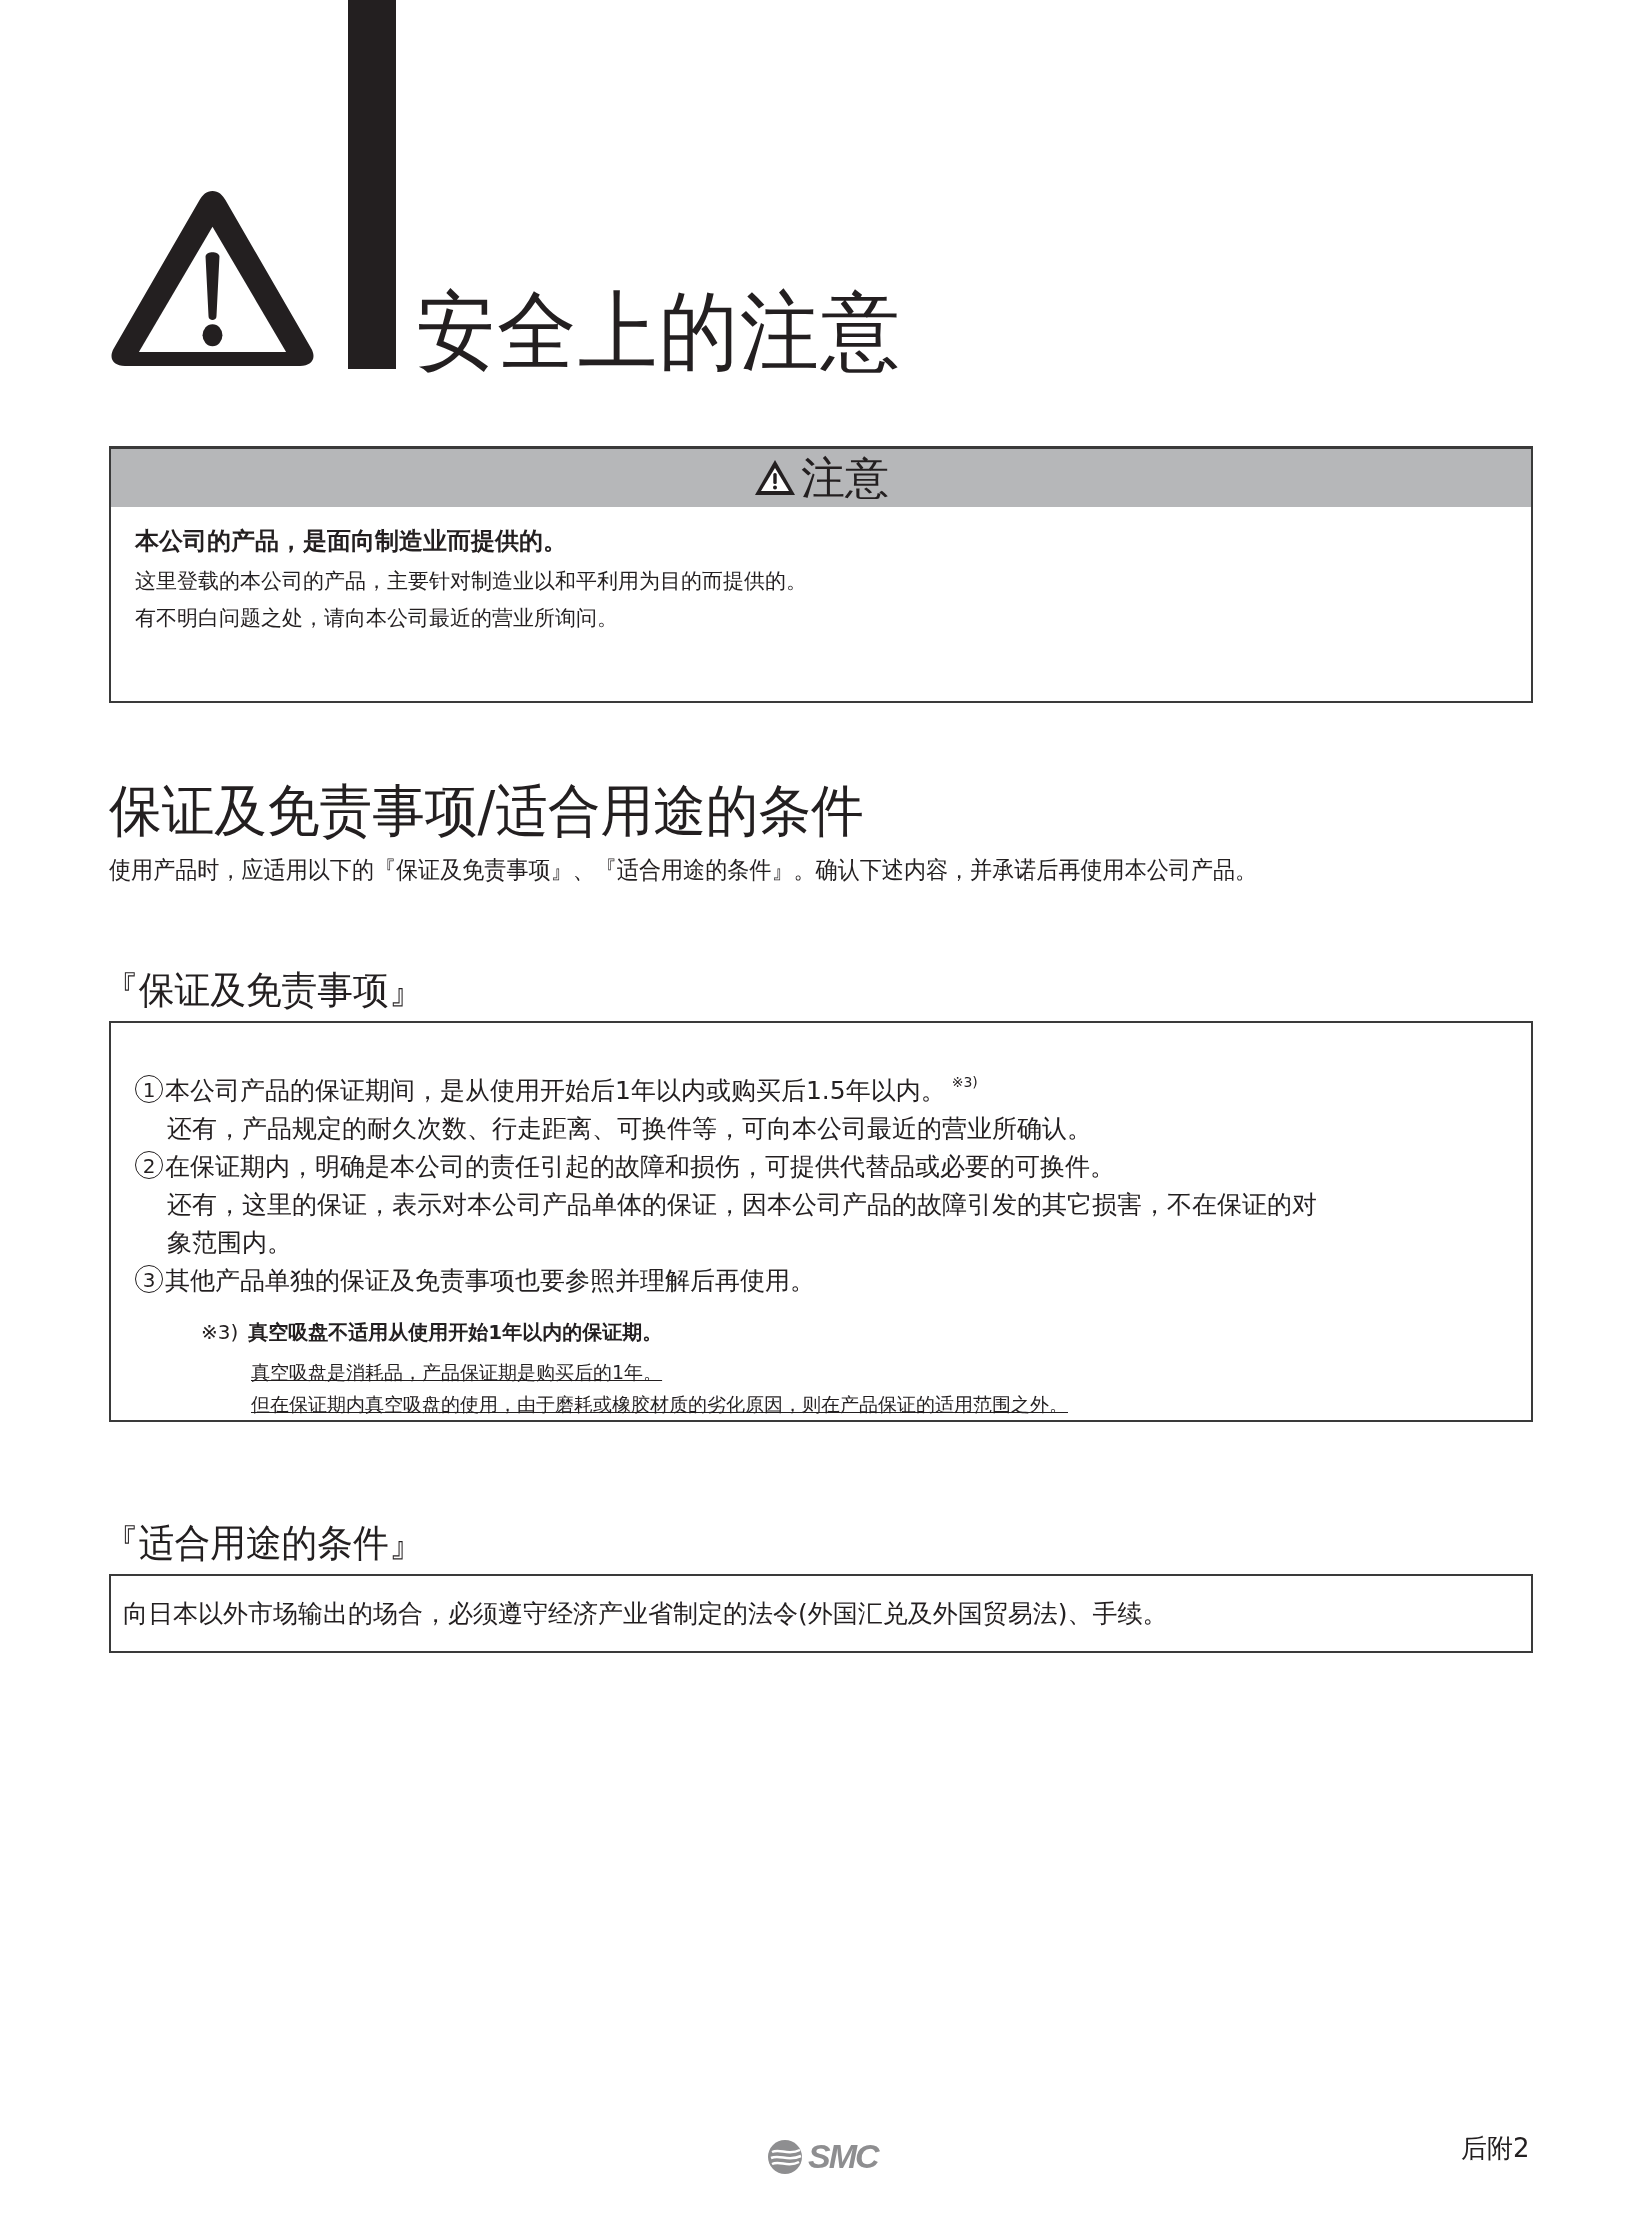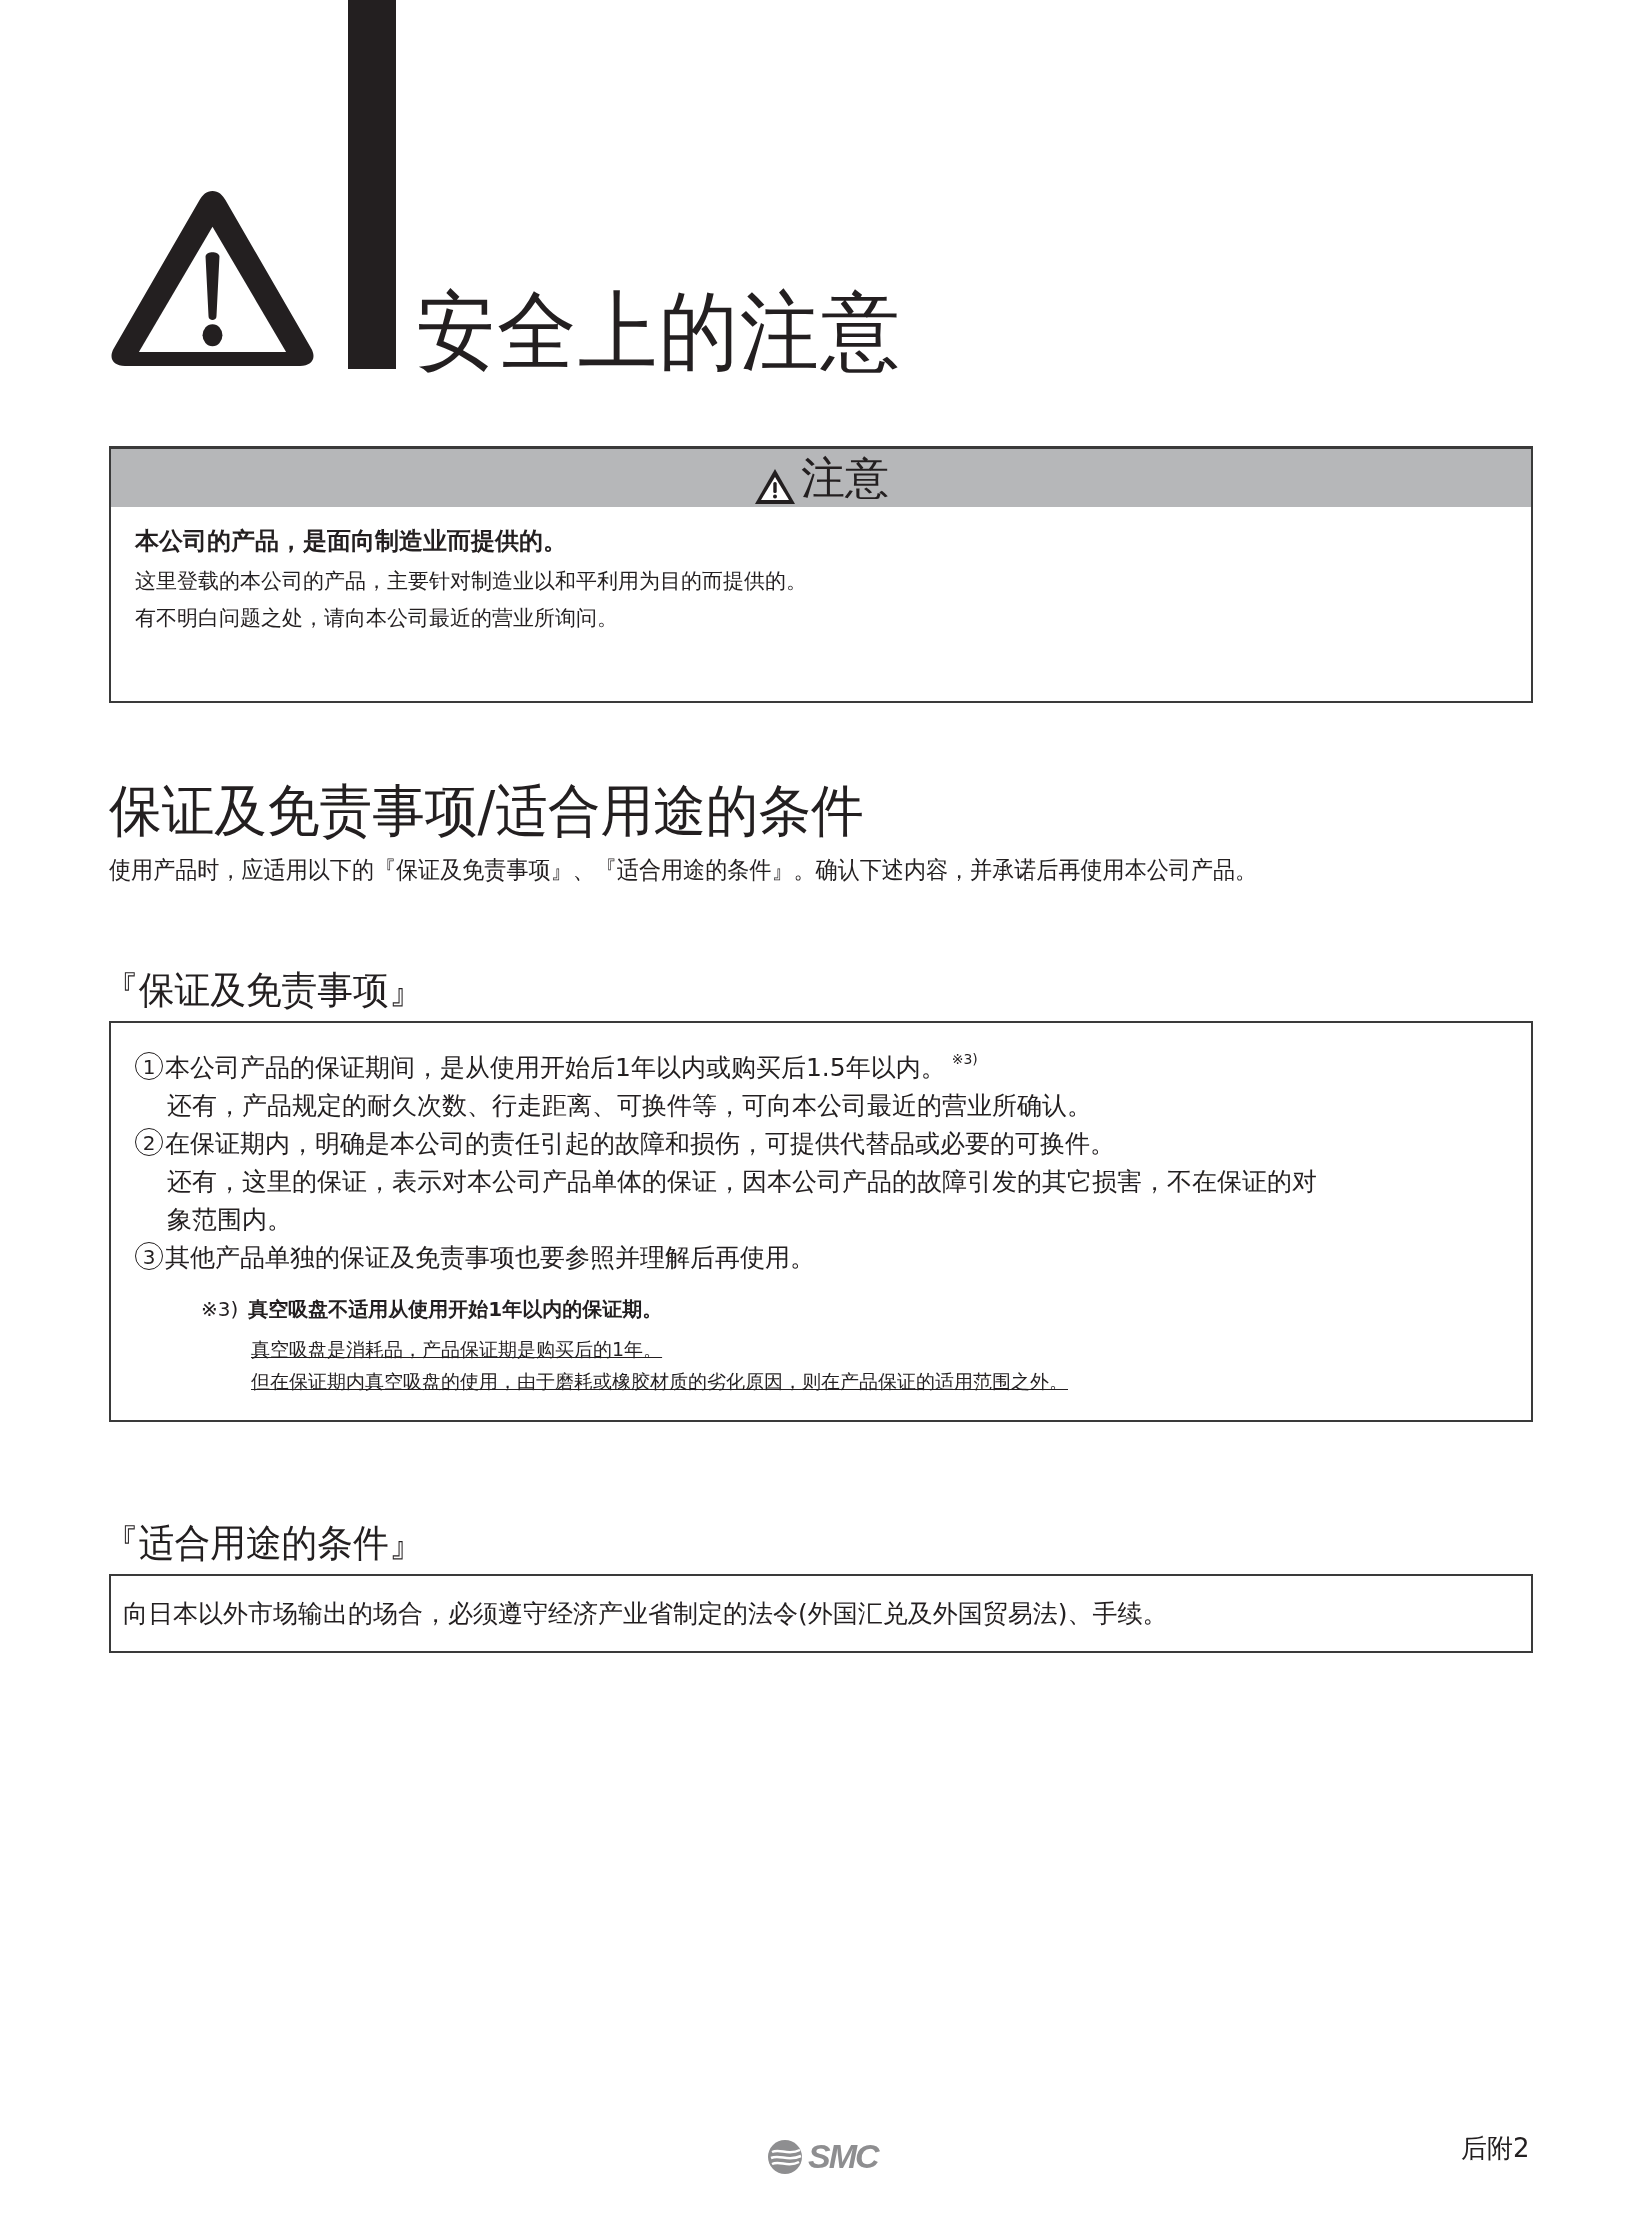--- a/index.html
+++ b/index.html
@@ -19,21 +19,21 @@
       transform: scaleX(0.92); transform-origin: left top;
     }
 
     
     #caution-box {
       left: 109px; top: 446px; width: 1424px; height: 257px;
       border: 2px solid #3a3a3a; border-top-width: 3px; box-sizing: border-box;
     }
     #caution-header {
       height: 58px; background: #b6b7b9;
-      display: flex; align-items: flex-end; justify-content: center; gap: 4px;
+      display: flex; align-items: center; justify-content: center; gap: 4px;
     }
     #caution-header .hdr-text { font-size: 44px; line-height: 58px; color: #231f20; }
     #caution-body { padding: 14px 24px 0 24px; }
     #caution-lead { font-size: 24px; font-weight: bold; line-height: 40px; margin: 0 0 2px 0; }
     .caution-line { font-size: 21px; line-height: 37px; margin: 0; color: #231f20; }
 
     
     #section-title {
       left: 109px; top: 778px; font-size: 56px; line-height: 66px; margin: 0;
       font-weight: normal; color: #231f20; transform: scaleX(0.94); transform-origin: left top;
@@ -45,21 +45,21 @@
 
     .sub-title {
       left: 103px; font-size: 38px; line-height: 46px; margin: 0; font-weight: normal;
       color: #231f20; transform: scaleX(0.94); transform-origin: left top;
     }
     #warranty-title { top: 967px; }
     #conditions-title { top: 1520px; }
 
     #warranty-box {
       left: 109px; top: 1021px; width: 1424px; height: 401px;
-      border: 2px solid #3a3a3a; box-sizing: border-box; padding: 17px 24px 0 24px;
+      border: 2px solid #3a3a3a; box-sizing: border-box; padding: 40px 24px 0 24px;
     }
     .w-item { font-size: 25px; line-height: 38px; margin: 0; }
     .w-item .num {
       display: inline-block; width: 28px; height: 28px; border: 1.5px solid #231f20;
       border-radius: 50%; font-size: 20px; line-height: 28px; text-align: center;
       margin-right: 2px; vertical-align: 2px; box-sizing: border-box;
     }
     .w-sub { font-size: 25px; line-height: 38px; margin: 0 0 0 32px; }
     sup.ref { font-size: 14px; vertical-align: 12px; margin-left: 6px; }
     #note-block { margin: 16px 0 0 58px; }

